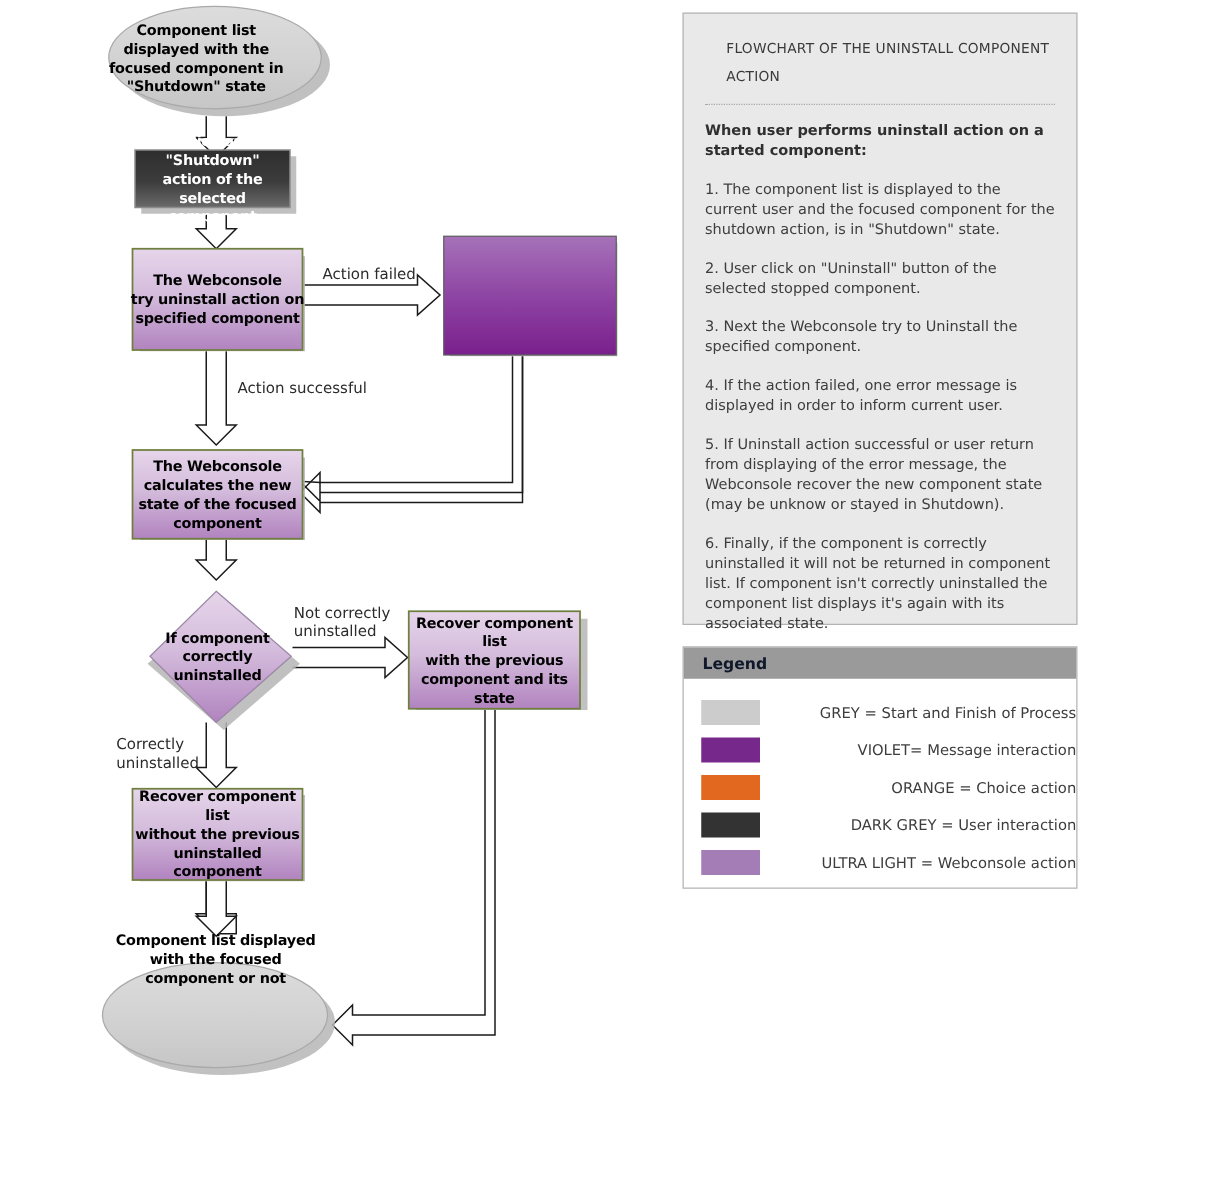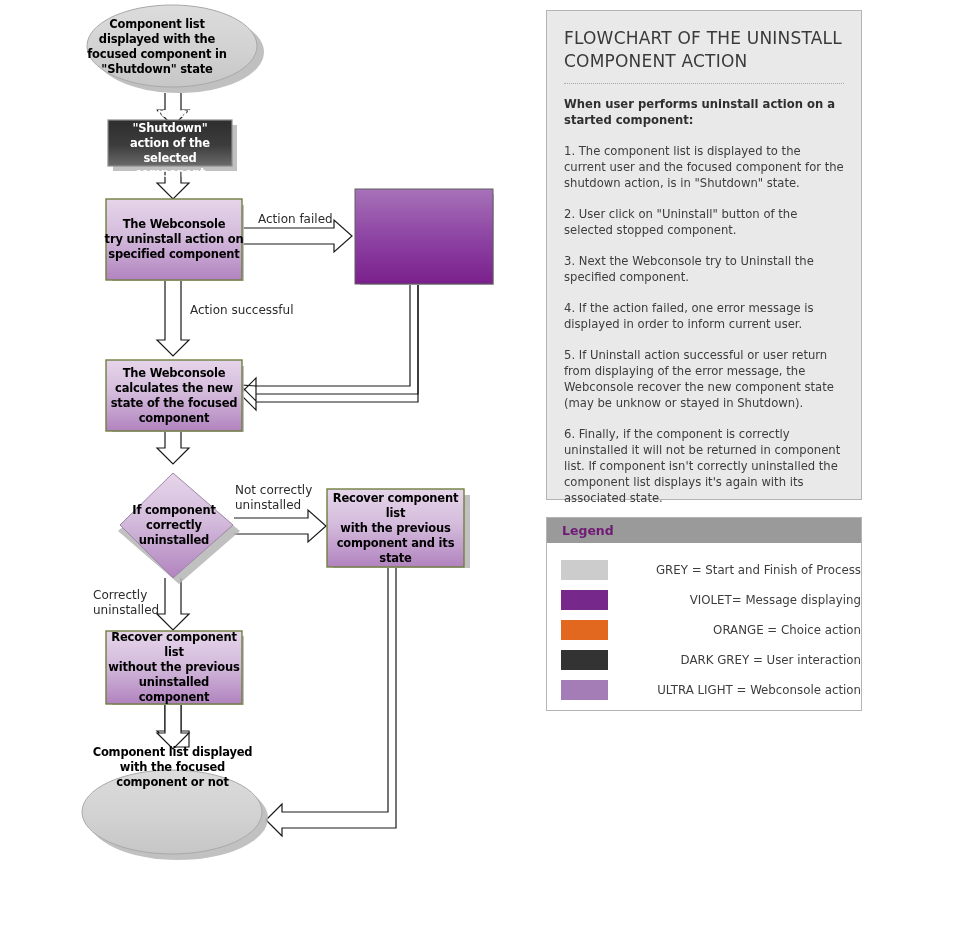--- a/index.html
+++ b/index.html
@@ -56,26 +56,26 @@
     left: 546px;
     top: 10px;
     width: 316px;
     height: 490px;
     background: #e9e9e9;
     border: 1px solid #b4b4b4;
     box-sizing: border-box;
     padding: 16px 17px 10px 17px;
   }
   #desc-title {
-    font-size: 17px;
+    font-size: 11px;
     line-height: 23px;
     color: #3a3a3a;
     font-weight: normal;
     letter-spacing: 0.2px;
-    margin: 0 0 10px 0;
+    margin: 0 0 10px 17px;
   }
   #desc-rule {
     border: none;
     border-top: 1px dotted #a8a8a8;
     margin: 0 0 13px 0;
   }
   #desc-intro {
     font-size: 11.6px;
     line-height: 15.5px;
     font-weight: bold;
@@ -95,21 +95,21 @@
     top: 517px;
     width: 316px;
     height: 194px;
     background: #ffffff;
     border: 1px solid #b4b4b4;
     box-sizing: border-box;
   }
   #legend-header {
     height: 25px;
     background: #9a9a9a;
-    color: #701a75;
+    color: #0f172a;
     font-size: 12.5px;
     font-weight: bold;
     display: flex;
     align-items: center;
     padding-left: 15px;
     box-sizing: border-box;
   }
   #legend-body {
     padding: 12px 0 0 14px;
   }
@@ -257,21 +257,21 @@
 
 <div id="legend-panel">
   <div id="legend-header">Legend</div>
   <div id="legend-body">
     <div class="legend-row">
       <span class="legend-swatch" style="background: rgb(204, 204, 204);"></span>
       <span class="legend-text">GREY = Start and Finish of Process</span>
     </div>
     <div class="legend-row">
       <span class="legend-swatch" style="background: rgb(118, 41, 138);"></span>
-      <span class="legend-text">VIOLET= Message displaying</span>
+      <span class="legend-text">VIOLET= Message interaction</span>
     </div>
     <div class="legend-row">
       <span class="legend-swatch" style="background: rgb(226, 104, 31);"></span>
       <span class="legend-text">ORANGE = Choice action</span>
     </div>
     <div class="legend-row">
       <span class="legend-swatch" style="background: rgb(51, 51, 51);"></span>
       <span class="legend-text">DARK GREY = User interaction</span>
     </div>
     <div class="legend-row">

